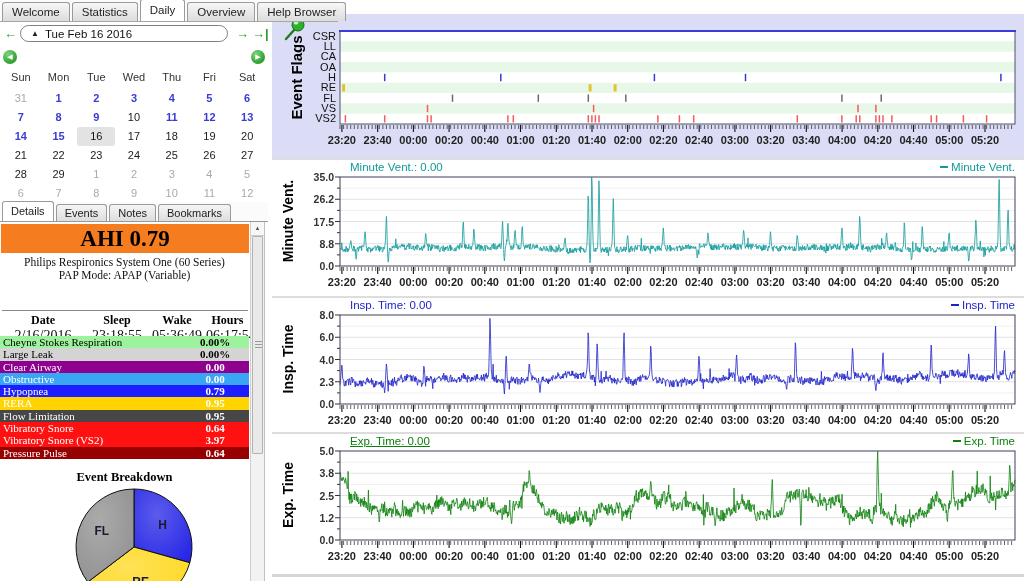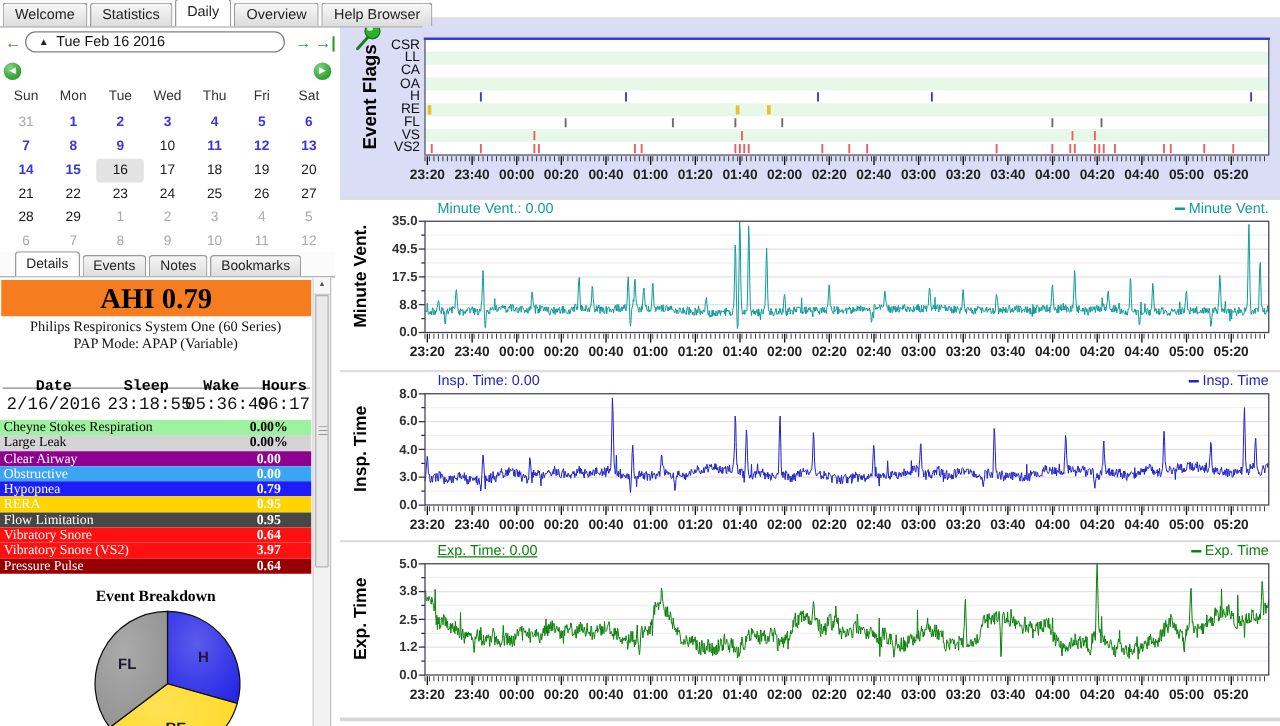--- a/index.html
+++ b/index.html
@@ -32,35 +32,35 @@
   #cal-grid{position:absolute;left:2px;top:89px;width:264px;height:114px;display:grid;
             grid-template-columns:repeat(7,1fr);grid-template-rows:repeat(6,19px);
             font-size:11px;text-align:center;}
   .cal-cell{line-height:19px;cursor:default;}
   .cal-cell.data{color:#3a3ad6;font-weight:bold;}
   .cal-cell.cur{color:#1a1a1a;}
   .cal-cell.dim{color:#a9a9a9;}
   .cal-cell.sel{background:#e3e3e3;border-radius:3px;color:#111;}
   
   #detail-tabbar{position:absolute;left:0;top:202px;width:268px;height:20px;background:#fbfbfb;
-                 display:flex;align-items:flex-end;padding-left:12px;box-sizing:border-box;
+                 display:flex;align-items:flex-end;padding-left:2px;box-sizing:border-box;
                  border-bottom:1px solid #999;}
   .detail-tab{height:16px;line-height:16px;padding:0 8px;margin-right:2px;font-size:11px;color:#222;
               background:linear-gradient(#f5f5f5,#dddddd);border:1px solid #9a9a9a;border-bottom:none;
               border-radius:3px 3px 0 0;cursor:default;}
   .detail-tab.active{background:#fff;height:19px;line-height:19px;}
   #details-pane{position:absolute;left:0;top:222px;width:264px;height:359px;background:#fff;
                 border-right:1px solid #c0c0c0;overflow:hidden;}
   #ahi-banner{position:absolute;left:1px;top:2px;width:248px;height:29px;background:#f57c1f;
               font-family:"Liberation Serif",serif;font-weight:bold;font-size:23px;color:#000;
               text-align:center;line-height:29px;}
   #machine-info{position:absolute;left:0;top:34px;width:249px;text-align:center;
                 font-family:"Liberation Serif",serif;font-size:11.5px;line-height:13px;color:#111;}
   #details-rule{position:absolute;left:2px;top:88px;width:246px;height:1px;background:#8a8a8a;}
-  #session-table{position:absolute;left:0;top:80px;width:249px;font-family:Liberation Mono, monospace;}
+  #session-table{position:absolute;left:0;top:91px;width:249px;font-family:Liberation Serif, serif;}
   .sess-row{display:grid;grid-template-columns:86px 62px 58px 43px;text-align:center;}
   .sess-head{font-weight:bold;font-size:12px;color:#000;}
   .sess-vals{font-size:14px;color:#111;}
   #stat-rows{position:absolute;left:0;top:114px;width:249px;}
   .stat-row{position:relative;height:12.3px;font-family:"Liberation Serif",serif;font-size:11px;
             line-height:12.3px;}
   .stat-label{position:absolute;left:3px;white-space:nowrap;}
   .stat-value{position:absolute;left:178px;width:74px;text-align:center;font-weight:bold;}
   #pie-title{position:absolute;left:0;top:248px;width:249px;text-align:center;
              font-family:"Liberation Serif",serif;font-weight:bold;font-size:12.5px;color:#000;}
@@ -818,21 +818,21 @@
         <span class="xtick-label" style="left: 405.166px; top: 116px;">02:40</span>
         <span class="xtick-label" style="left: 440.89px; top: 116px;">03:00</span>
         <span class="xtick-label" style="left: 476.614px; top: 116px;">03:20</span>
         <span class="xtick-label" style="left: 512.338px; top: 116px;">03:40</span>
         <span class="xtick-label" style="left: 548.061px; top: 116px;">04:00</span>
         <span class="xtick-label" style="left: 583.785px; top: 116px;">04:20</span>
         <span class="xtick-label" style="left: 619.509px; top: 116px;">04:40</span>
         <span class="xtick-label" style="left: 655.233px; top: 116px;">05:00</span>
         <span class="xtick-label" style="left: 690.956px; top: 116px;">05:20</span>
         <span class="ytick-label" style="left: 16px; top: 11px;">35.0</span>
-        <span class="ytick-label" style="left: 16px; top: 33.25px;">49.5</span>
+        <span class="ytick-label" style="left: 16px; top: 33.25px;">26.2</span>
         <span class="ytick-label" style="left: 16px; top: 55.5px;">17.5</span>
         <span class="ytick-label" style="left: 16px; top: 77.75px;">8.8</span>
         <span class="ytick-label" style="left: 16px; top: 100px;">0.0</span>
         <div class="chart-title" style="color: rgb(16, 154, 155);">Minute Vent.: 0.00</div>
         <div class="legend" style="color: rgb(16, 154, 155);">
           <span class="dash" style="background: rgb(16, 154, 155);"></span>
           <span>Minute Vent.</span>
         </div>
         <div class="vlabel" style="left: -39px; top: 52.5px; font-size: 14px;">Minute Vent.</div>
       </div>
@@ -1082,21 +1082,21 @@
         <span class="xtick-label" style="left: 476.614px; top: 116px;">03:20</span>
         <span class="xtick-label" style="left: 512.338px; top: 116px;">03:40</span>
         <span class="xtick-label" style="left: 548.061px; top: 116px;">04:00</span>
         <span class="xtick-label" style="left: 583.785px; top: 116px;">04:20</span>
         <span class="xtick-label" style="left: 619.509px; top: 116px;">04:40</span>
         <span class="xtick-label" style="left: 655.233px; top: 116px;">05:00</span>
         <span class="xtick-label" style="left: 690.956px; top: 116px;">05:20</span>
         <span class="ytick-label" style="left: 16px; top: 11px;">8.0</span>
         <span class="ytick-label" style="left: 16px; top: 33.25px;">6.0</span>
         <span class="ytick-label" style="left: 16px; top: 55.5px;">4.0</span>
-        <span class="ytick-label" style="left: 16px; top: 77.75px;">3.0</span>
+        <span class="ytick-label" style="left: 16px; top: 77.75px;">2.3</span>
         <span class="ytick-label" style="left: 16px; top: 100px;">0.0</span>
         <div class="chart-title" style="color: rgb(32, 35, 200);">Insp. Time: 0.00</div>
         <div class="legend" style="color: rgb(32, 35, 200);">
           <span class="dash" style="background: rgb(32, 35, 200);"></span>
           <span>Insp. Time</span>
         </div>
         <div class="vlabel" style="left: -39px; top: 52.5px; font-size: 14px;">Insp. Time</div>
       </div>
     <div id="sep3" class="sep"></div>
     <div id="et-panel" class="chart-panel">

